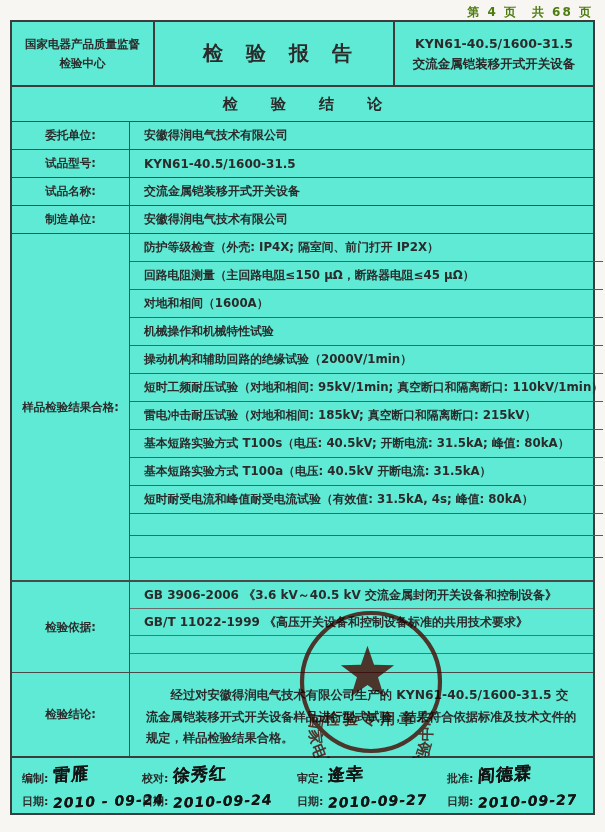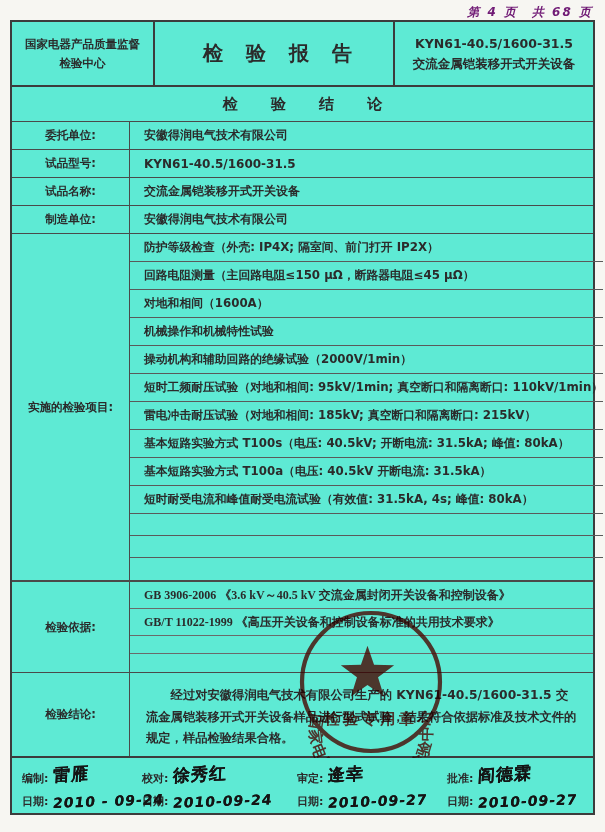--- a/index.html
+++ b/index.html
@@ -6,23 +6,22 @@
   html,body { width:605px; height:832px; }
   body {
     background:#f7f6f2;
     font-family:"DejaVu Sans","Liberation Sans",sans-serif;
     color:#2b2b2b;
     position:relative;
     overflow:hidden;
   }
   .page-info {
     position:absolute; top:4px; right:12px;
-    font-size:12px; font-weight:bold; color:#701a75;
+    font-size:12px; font-weight:bold; color:#4d7c0f;
     letter-spacing:2px;
-    font-style:italic;
   }
   .doc {
     position:absolute; left:10px; top:20px;
     width:585px; height:795px;
     border:2px solid #3c3c3c;
     background:#5eead4;
     display:flex; flex-direction:column;
   }
   
   .hdr { display:flex; height:65px; border-bottom:2px solid #3c3c3c; }
@@ -69,21 +68,21 @@
     font-size:11.8px; font-weight:bold; white-space:nowrap; overflow:hidden;text-align:center;
   }
   .test-item.empty { height:22px; }
   .test-item:last-child { border-bottom:none; }
   
   .basis { display:flex; border-bottom:1px solid #4a4a4a; }
   .basis-list { flex:1; display:flex; flex-direction:column; }
   .basis-item {
     height:27px; border-bottom:1px solid #6a6a6a;
     display:flex; align-items:center; padding-left:14px;
-    font-size:12px; font-weight:bold; white-space:nowrap; overflow:hidden;font-family:Liberation Serif, serif;
+    font-size:12px; font-weight:bold; white-space:nowrap; overflow:hidden;
   }
   .basis-item.empty { height:18px; }
   .basis-item:last-child { border-bottom:none; }
   
   .conclusion { flex:1; display:flex; border-bottom:2px solid #3c3c3c; }
   .conclusion-text {
     flex:1; padding:12px 16px 6px 16px;
     font-size:12.3px; font-weight:bold; line-height:1.75;
     text-indent:2em;
   }
@@ -150,21 +149,21 @@
   <div class="row info-row">
     <div class="lab-cell">试品名称:</div>
     <div class="val-cell">交流金属铠装移开式开关设备</div>
   </div>
   <div class="row info-row">
     <div class="lab-cell">制造单位:</div>
     <div class="val-cell">安徽得润电气技术有限公司</div>
   </div>
 
   <div class="tests">
-    <div class="lab-cell">实施的检验项目:</div>
+    <div class="lab-cell">样品检验结果合格:</div>
     <div class="test-list">
       <div class="test-item">防护等级检查（外壳: IP4X; 隔室间、前门打开 IP2X）</div>
       <div class="test-item">回路电阻测量（主回路电阻≤150 μΩ，断路器电阻≤45 μΩ）</div>
       <div class="test-item">对地和相间（1600A）</div>
       <div class="test-item">机械操作和机械特性试验</div>
       <div class="test-item">操动机构和辅助回路的绝缘试验（2000V/1min）</div>
       <div class="test-item">短时工频耐压试验（对地和相间: 95kV/1min; 真空断口和隔离断口: 110kV/1min）</div>
       <div class="test-item">雷电冲击耐压试验（对地和相间: 185kV; 真空断口和隔离断口: 215kV）</div>
       <div class="test-item">基本短路实验方式 T100s（电压: 40.5kV; 开断电流: 31.5kA; 峰值: 80kA）</div>
       <div class="test-item">基本短路实验方式 T100a（电压: 40.5kV  开断电流: 31.5kA）</div>

